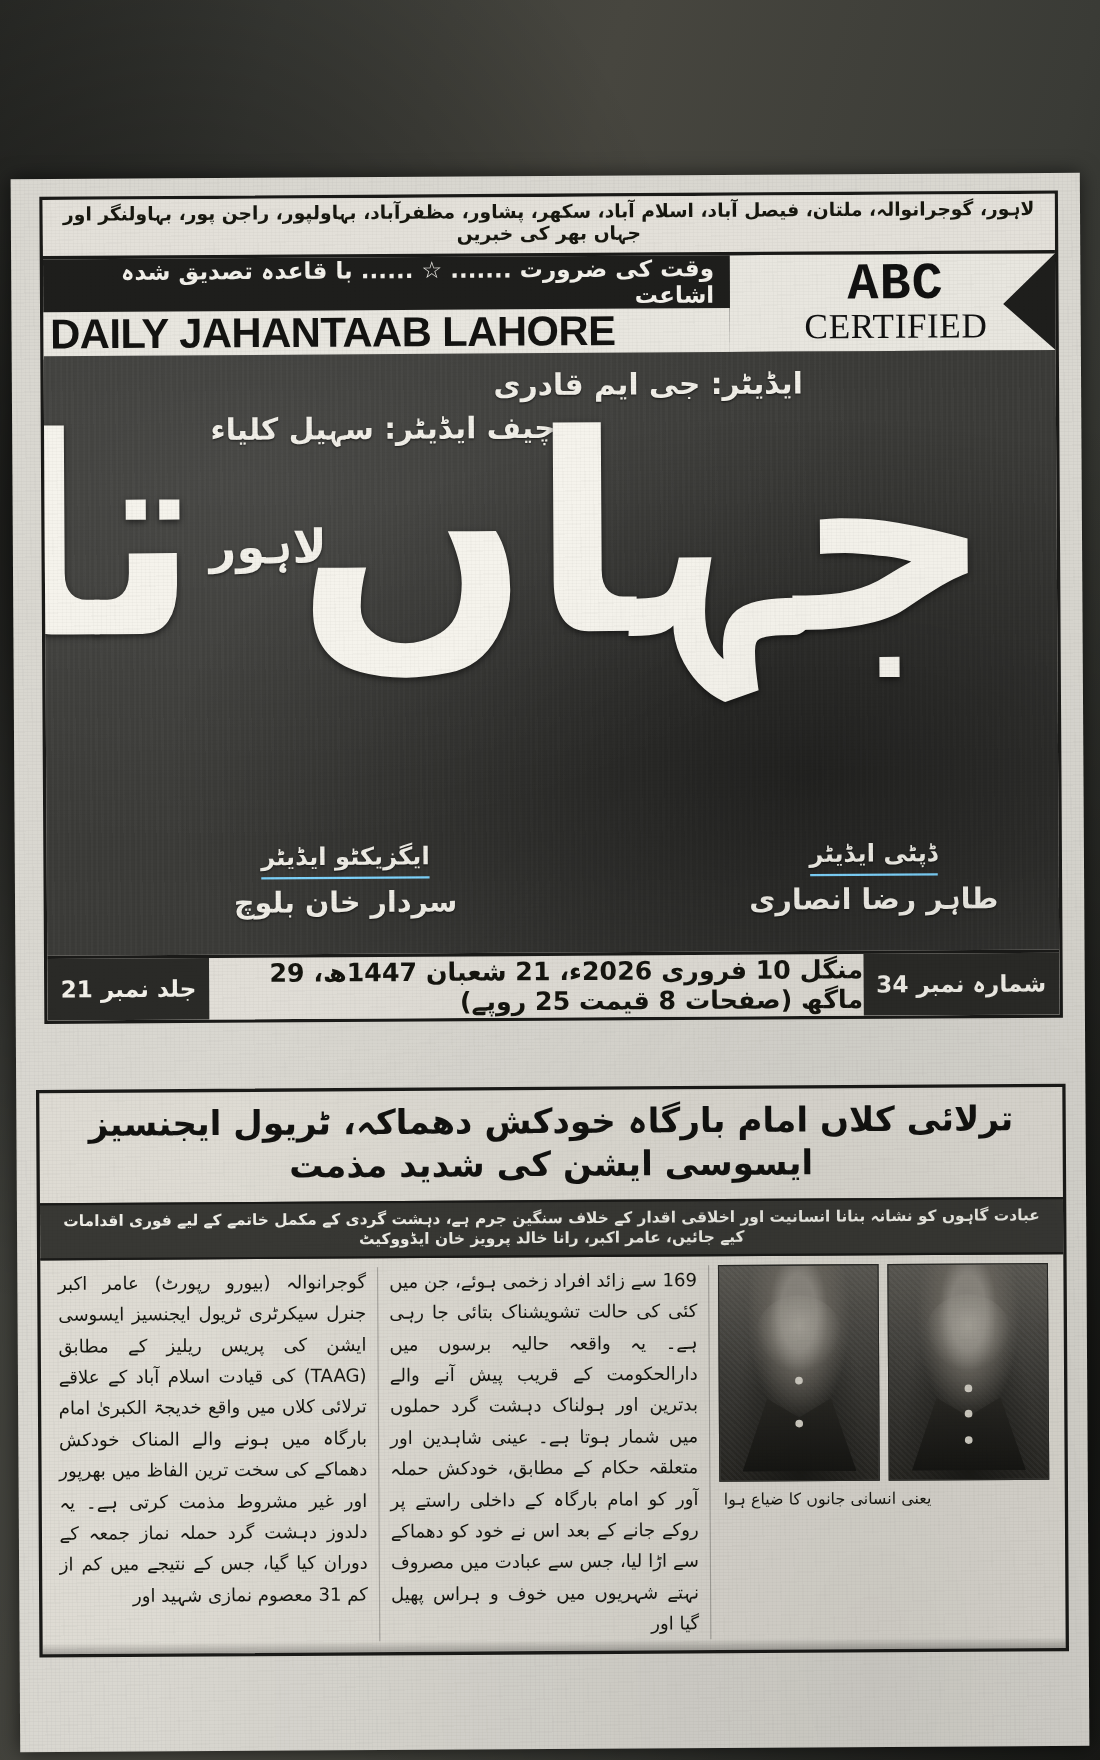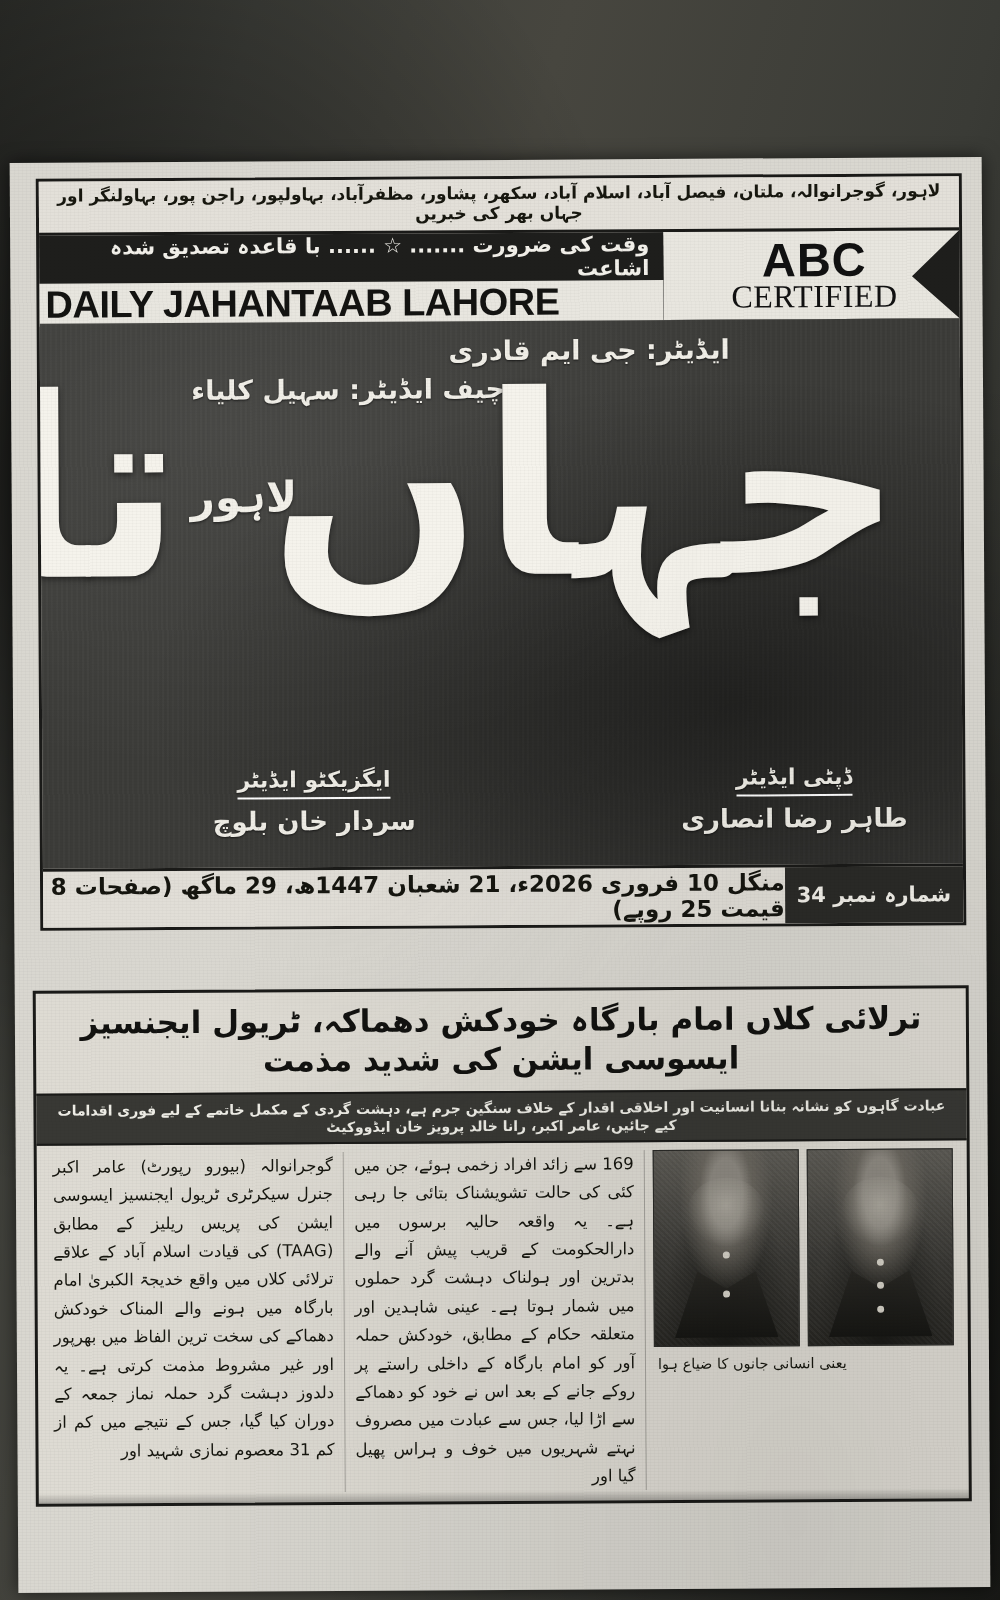--- a/index.html
+++ b/index.html
@@ -65,21 +65,21 @@
   }
   .abc-badge{
     width:290px;background:#e8e6df;color:#111;
     display:flex;flex-direction:column;justify-content:center;align-items:center;
     position:relative;
     clip-path:polygon(0 0, 100% 0, 84% 52%, 100% 100%, 0 100%);
     padding-left:6px;
   }
   .abc-badge .abc{
     font-size:47px;font-weight:900;letter-spacing:1px;line-height:.92;
-    font-family:Liberation Sans, sans-serif;
+    font-family:Liberation Mono, monospace;
     direction:ltr;
   }
   .abc-badge .certified{
     font-size:32px;font-weight:400;letter-spacing:.5px;line-height:1;
     font-family:"Liberation Serif","DejaVu Serif",serif;
     direction:ltr;margin-top:-2px;
   }
   .abc-right{flex:1;display:flex;flex-direction:column;}
   .abc-tag{
     flex:0 0 44px;color:#f2f0ea;font-size:21px;font-weight:700;
@@ -127,21 +127,21 @@
   }
   .nameplate-lahore{
     position:absolute;top:150px;left:150px;color:#f2f0e9;font-size:42px;font-weight:700;
     text-shadow:0 1px 3px rgba(0,0,0,.6);
     text-align:center;
   }
   .credit{
     position:absolute;color:#eeece5;text-align:center;line-height:1.35;
     text-shadow:0 1px 2px rgba(0,0,0,.6);
   }
-  .credit .role{font-size:22px;font-weight:700;border-bottom:2px solid #ffffff;padding-bottom:2px;display:inline-block;}
+  .credit .role{font-size:22px;font-weight:700;border-bottom:2px solid #7dd3fc;padding-bottom:2px;display:inline-block;}
   .credit .person{font-size:26px;font-weight:700;display:block;margin-top:5px;}
   .credit-deputy{bottom:28px;right:55px;}
   .credit-exec{bottom:28px;left:170px;}
   
   .dateline{
     display:flex;align-items:stretch;height:56px;
     border-top:3px solid #1a1a18;background:#e1ded7;
   }
   .dl-box{
     background:#2a2a27;color:#f3f1ea;font-size:21px;font-weight:700;
@@ -251,20 +251,21 @@
 
       <div class="credit credit-exec">
         <span class="role">ایگزیکٹو ایڈیٹر</span>
         <span class="person">سردار خان بلوچ</span>
       </div>
     </div>
 
     <div class="dateline">
       <div class="dl-box">شمارہ نمبر 34</div>
       <div class="dl-mid">منگل 10 فروری 2026ء، 21 شعبان 1447ھ، 29 ماگھ (صفحات 8 قیمت 25 روپے)</div>
+      <div class="dl-box">جلد نمبر 21</div>
     </div>
   </div>
 
   <div class="newsblock">
     <div class="headline">ترلائی کلاں امام بارگاہ خودکش دھماکہ، ٹریول ایجنسیز ایسوسی ایشن کی شدید مذمت</div>
 
     <div class="subhead">عبادت گاہوں کو نشانہ بنانا انسانیت اور اخلاقی اقدار کے خلاف سنگین جرم ہے، دہشت گردی کے مکمل خاتمے کے لیے فوری اقدامات کیے جائیں، عامر اکبر، رانا خالد پرویز خان ایڈووکیٹ</div>
 
     <div class="cols">
       <div class="col photos">

